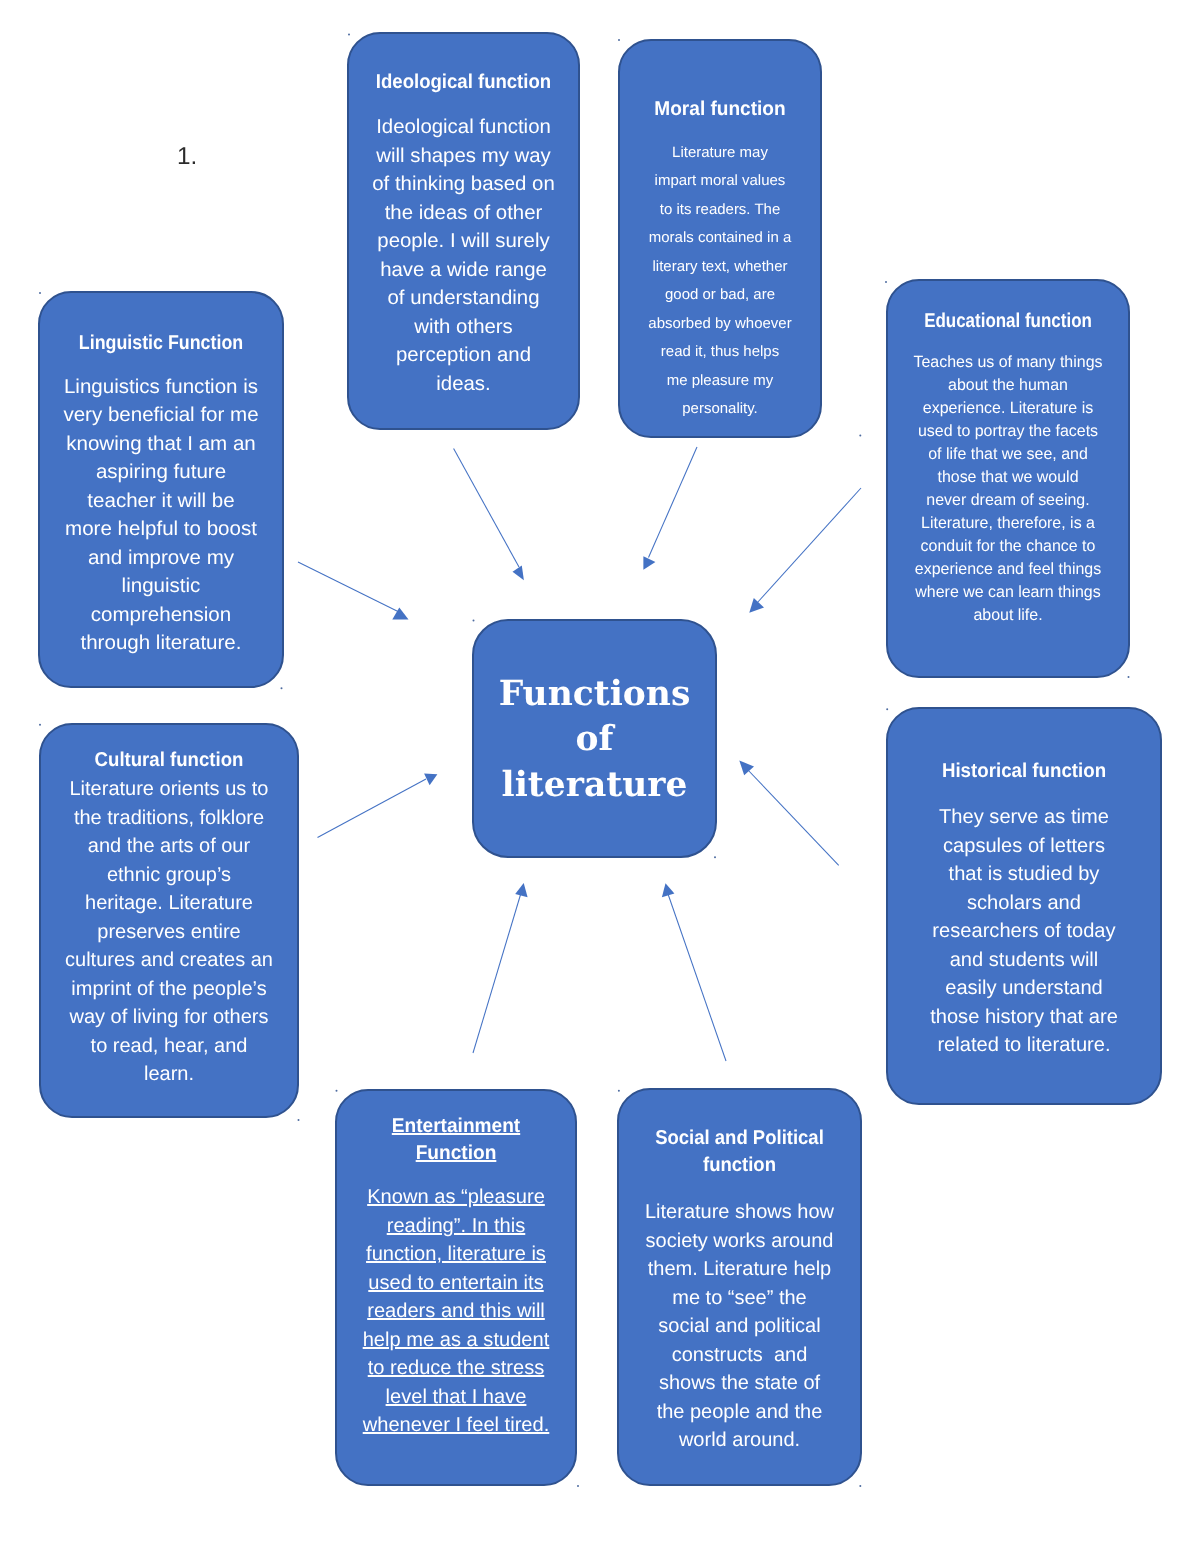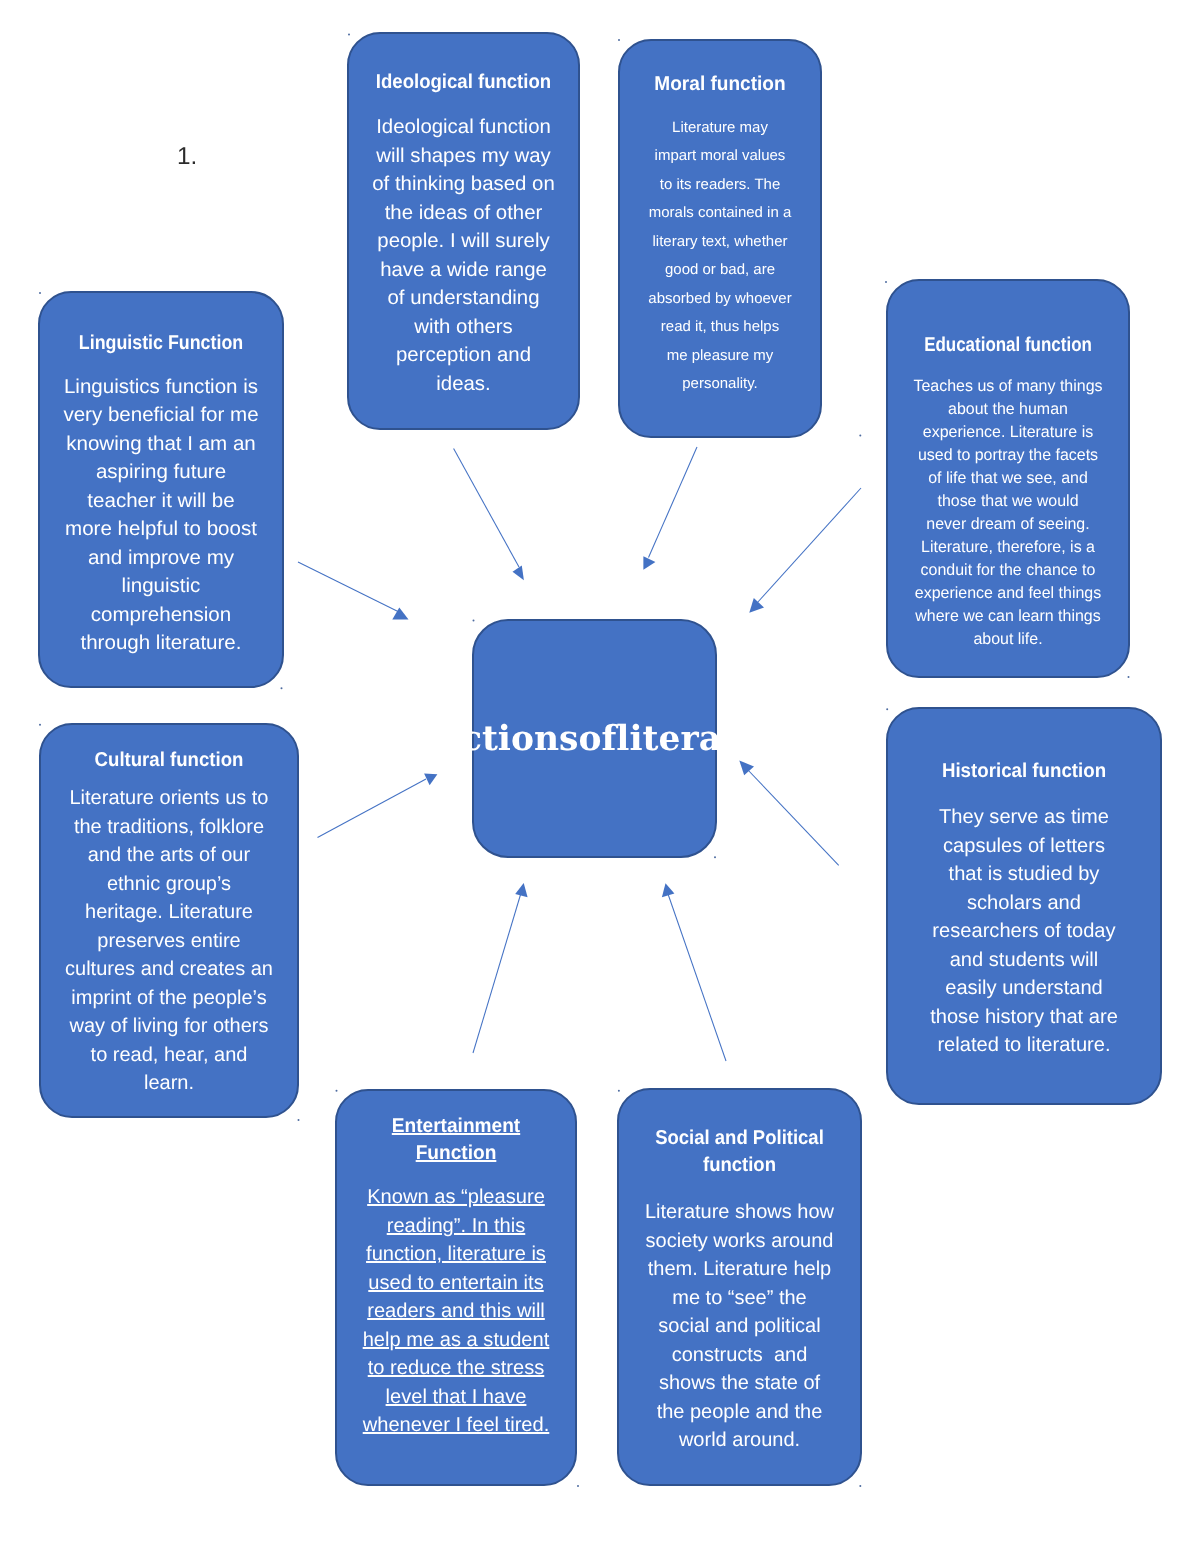--- a/index.html
+++ b/index.html
@@ -12,21 +12,21 @@
 .node .ln,#center-node .ln,#page-label{transform:translateZ(0);}
 .node{position:absolute;box-sizing:border-box;background:#4472C4;
       border:2.3px solid #2F528F;color:#fff;text-align:center;overflow:hidden;
       border-radius:33px;}
 .node .title{font-weight:bold;display:block;transform-origin:center;}
 .node .body{display:block;}
 .node .ln{display:block;white-space:pre;}
 #center-node{position:absolute;box-sizing:border-box;background:#4472C4;
       border:2.3px solid #2F528F;color:#fff;text-align:center;border-radius:36px;
       font-family:"DejaVu Serif",serif;font-weight:bold;
-      display:flex;align-items:center;justify-content:center;flex-direction:row;}
+      display:flex;align-items:center;justify-content:center;flex-direction:column;}
 #center-node .ln{display:block;white-space:pre;}
 #page-label{position:absolute;font-family:"Liberation Sans",sans-serif;color:#2b2b2b;}
 #arrows{position:absolute;left:0;top:0;width:1200px;height:1553px;}
 </style>
 </head>
 <body>
 
 <div id="stage">
   <div id="page-label" style="left:177px;top:144.5px;font-size:24.3px;line-height:24.3px;">1.</div>
   <svg id="arrows" viewBox="0 0 1200 1553" width="1200" height="1553">
@@ -90,38 +90,38 @@
       <span class="ln">of thinking based on</span>
       <span class="ln">the ideas of other</span>
       <span class="ln">people. I will surely</span>
       <span class="ln">have a wide range</span>
       <span class="ln">of understanding</span>
       <span class="ln">with others</span>
       <span class="ln">perception and</span>
       <span class="ln">ideas.</span>
     </span>
   </div>
-  <div class="node" style="left:618px;top:39px;width:204px;height:399px;padding-top:29px;">
+  <div class="node" style="left:618px;top:39px;width:204px;height:399px;padding-top:54px;">
     <span class="title" style="font-size:20px;line-height:28px;transform:scaleX(0.953);">
       <span class="ln">Moral function</span>
     </span>
     <span class="body" style="font-size:15px;line-height:28.5px;margin-top:15.6px;transform:scaleX(0.999);transform-origin:center;">
       <span class="ln">Literature may</span>
       <span class="ln">impart moral values</span>
       <span class="ln">to its readers. The</span>
       <span class="ln">morals contained in a</span>
       <span class="ln">literary text, whether</span>
       <span class="ln">good or bad, are</span>
       <span class="ln">absorbed by whoever</span>
       <span class="ln">read it, thus helps</span>
       <span class="ln">me pleasure my</span>
       <span class="ln">personality.</span>
     </span>
   </div>
-  <div class="node" style="left:886px;top:279px;width:244px;height:399px;padding-top:50px;">
+  <div class="node" style="left:886px;top:279px;width:244px;height:399px;padding-top:26px;">
     <span class="title" style="font-size:20px;line-height:28px;transform:scaleX(0.848);">
       <span class="ln">Educational function</span>
     </span>
     <span class="body" style="font-size:16.2px;line-height:23.05px;margin-top:15.62px;transform:scaleX(0.986);transform-origin:center;">
       <span class="ln">Teaches us of many things</span>
       <span class="ln">about the human</span>
       <span class="ln">experience. Literature is</span>
       <span class="ln">used to portray the facets</span>
       <span class="ln">of life that we see, and</span>
       <span class="ln">those that we would</span>
@@ -163,21 +163,21 @@
       <span class="ln">and improve my</span>
       <span class="ln">linguistic</span>
       <span class="ln">comprehension</span>
       <span class="ln">through literature.</span>
     </span>
   </div>
   <div class="node" style="left:39px;top:723px;width:260px;height:395px;padding-top:21.2px;">
     <span class="title" style="font-size:20px;line-height:28px;transform:scaleX(0.93);">
       <span class="ln">Cultural function</span>
     </span>
-    <span class="body" style="font-size:20px;line-height:28.5px;margin-top:10px;transform:scaleX(1);transform-origin:center;">
+    <span class="body" style="font-size:20px;line-height:28.5px;margin-top:1px;transform:scaleX(1);transform-origin:center;">
       <span class="ln">Literature orients us to</span>
       <span class="ln">the traditions, folklore</span>
       <span class="ln">and the arts of our</span>
       <span class="ln">ethnic group’s</span>
       <span class="ln">heritage. Literature</span>
       <span class="ln">preserves entire</span>
       <span class="ln">cultures and creates an</span>
       <span class="ln">imprint of the people’s</span>
       <span class="ln">way of living for others</span>
       <span class="ln">to read, hear, and</span>

